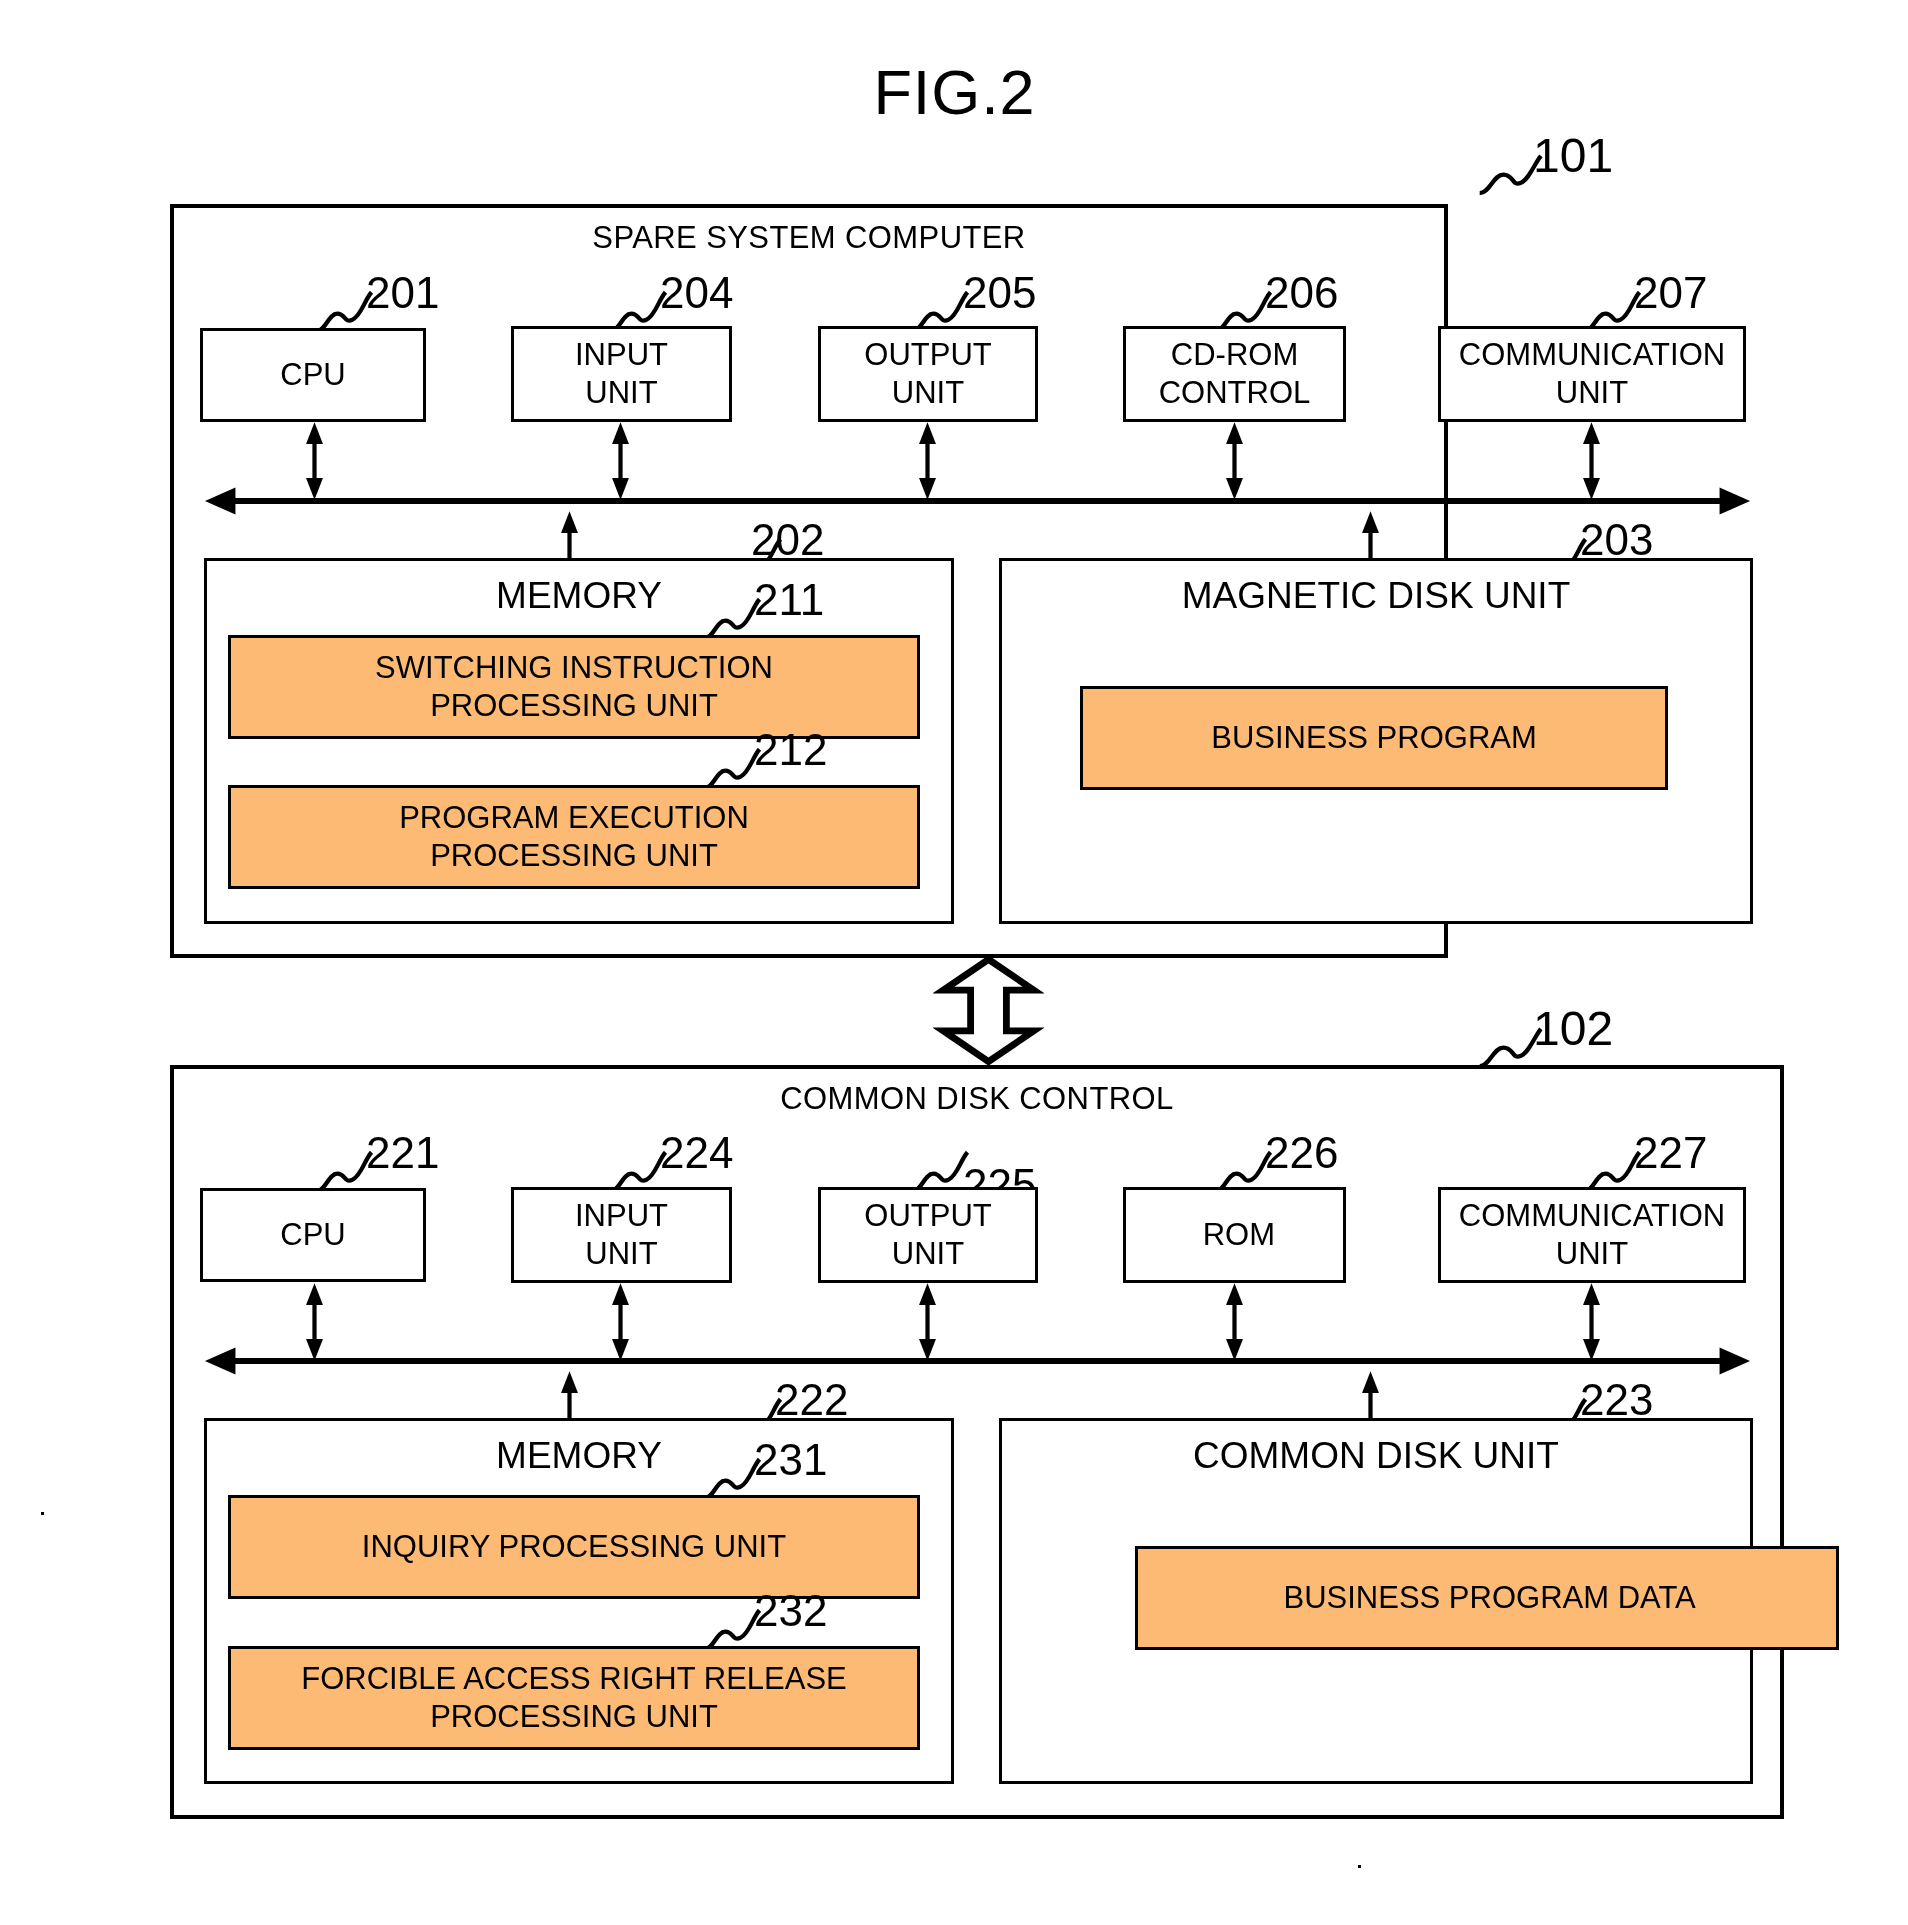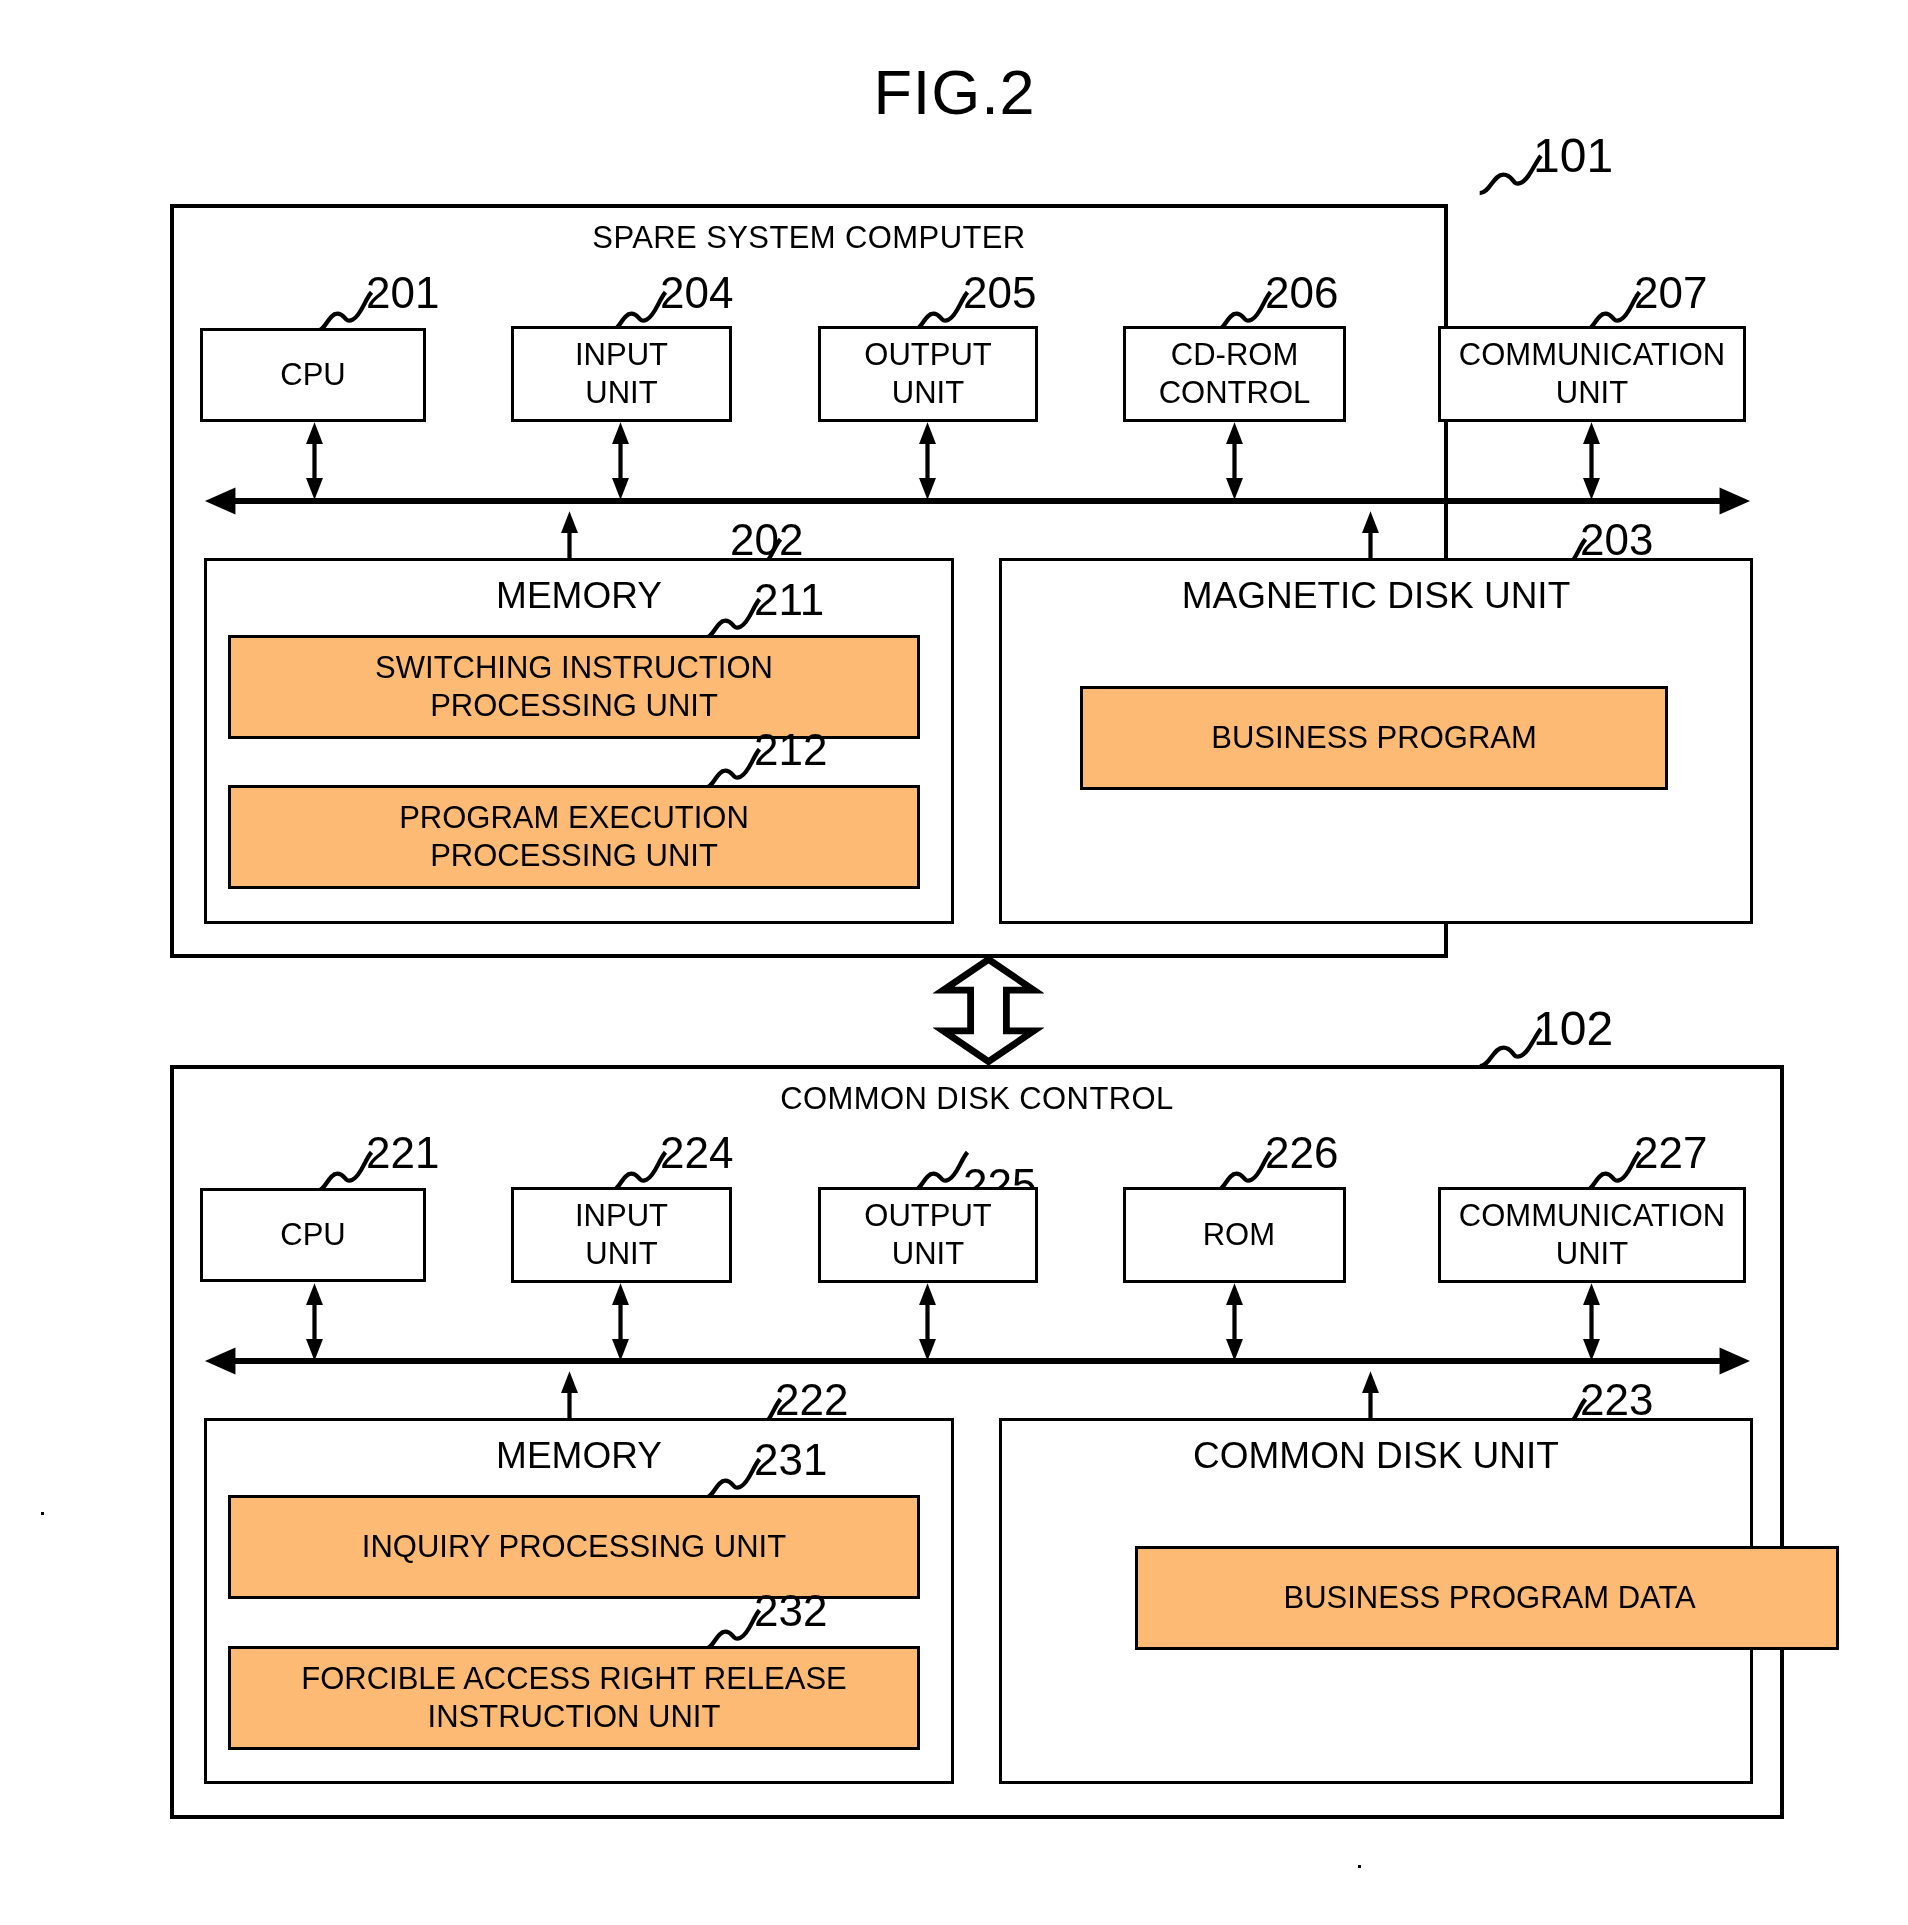--- a/index.html
+++ b/index.html
@@ -211,21 +211,21 @@
     <line x1="29" y1="8" x2="29" y2="84" stroke="#000" stroke-width="5"></line>
     <polygon points="29,0 19,26 39,26" fill="#000"></polygon>
     <polygon points="29,92 19,66 39,66" fill="#000"></polygon>
   </svg>
   <svg class="vconn" style="left:1346px; top:511px;" width="49" height="78" viewBox="0 0 58 92">
     <line x1="29" y1="8" x2="29" y2="84" stroke="#000" stroke-width="5"></line>
     <polygon points="29,0 19,26 39,26" fill="#000"></polygon>
     <polygon points="29,92 19,66 39,66" fill="#000"></polygon>
   </svg>
 
-  <div class="ref" style="left:730px; top:518px;">202</div>
+  <div class="ref" style="left:751px; top:518px;">202</div>
   <svg class="squiggle" style="left:724px; top:535px;" width="60" height="47" viewBox="0 0 70 55">
     <path d="M3 50 C 12 50, 16 30, 26 30 C 36 30, 34 42, 44 37 C 54 32, 58 14, 66 5" fill="none" stroke="#000" stroke-width="5"></path>
   </svg>
   <div class="group-box" style="left:204px; top:558px; width:750px; height:366px;">
     <div class="group-title">MEMORY</div>
   </div>
 
   <div class="ref" style="left:754px; top:578px;">211</div>
   <svg class="squiggle" style="left:703px; top:595px;" width="60" height="47" viewBox="0 0 70 55">
     <path d="M3 50 C 12 50, 16 30, 26 30 C 36 30, 34 42, 44 37 C 54 32, 58 14, 66 5" fill="none" stroke="#000" stroke-width="5"></path>
@@ -369,21 +369,21 @@
   <div class="inner-box" style="left:228px; top:1495px; width:692px; height:104px;">
     <span>INQUIRY PROCESSING UNIT</span>
   </div>
 
   <div class="ref" style="left:754px; top:1589px;">232</div>
   <svg class="squiggle" style="left:703px; top:1606px;" width="60" height="47" viewBox="0 0 70 55">
     <path d="M3 50 C 12 50, 16 30, 26 30 C 36 30, 34 42, 44 37 C 54 32, 58 14, 66 5" fill="none" stroke="#000" stroke-width="5"></path>
   </svg>
   <div class="inner-box" style="left:228px; top:1646px; width:692px; height:104px; white-space:pre-line;">
     <span>FORCIBLE ACCESS RIGHT RELEASE
-INSTRUCTION UNIT</span>
+PROCESSING UNIT</span>
   </div>
 
   <div class="ref" style="left:1580px; top:1378px;">223</div>
   <svg class="squiggle" style="left:1529px; top:1395px;" width="60" height="47" viewBox="0 0 70 55">
     <path d="M3 50 C 12 50, 16 30, 26 30 C 36 30, 34 42, 44 37 C 54 32, 58 14, 66 5" fill="none" stroke="#000" stroke-width="5"></path>
   </svg>
   <div class="group-box" style="left:999px; top:1418px; width:754px; height:366px;">
     <div class="group-title">COMMON DISK UNIT</div>
   </div>
   <div class="inner-box" style="left:1135px; top:1546px; width:704px; height:104px;padding-left:12px;">

